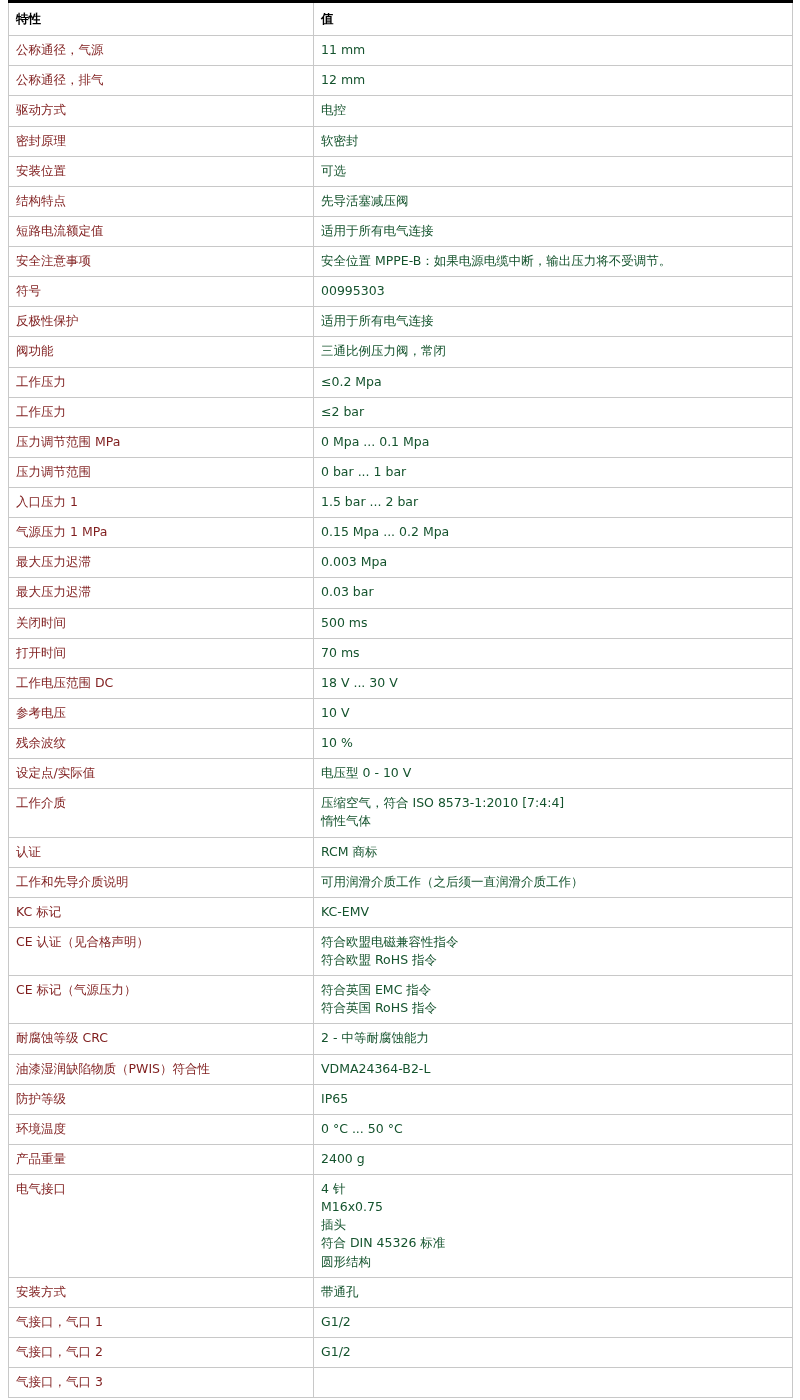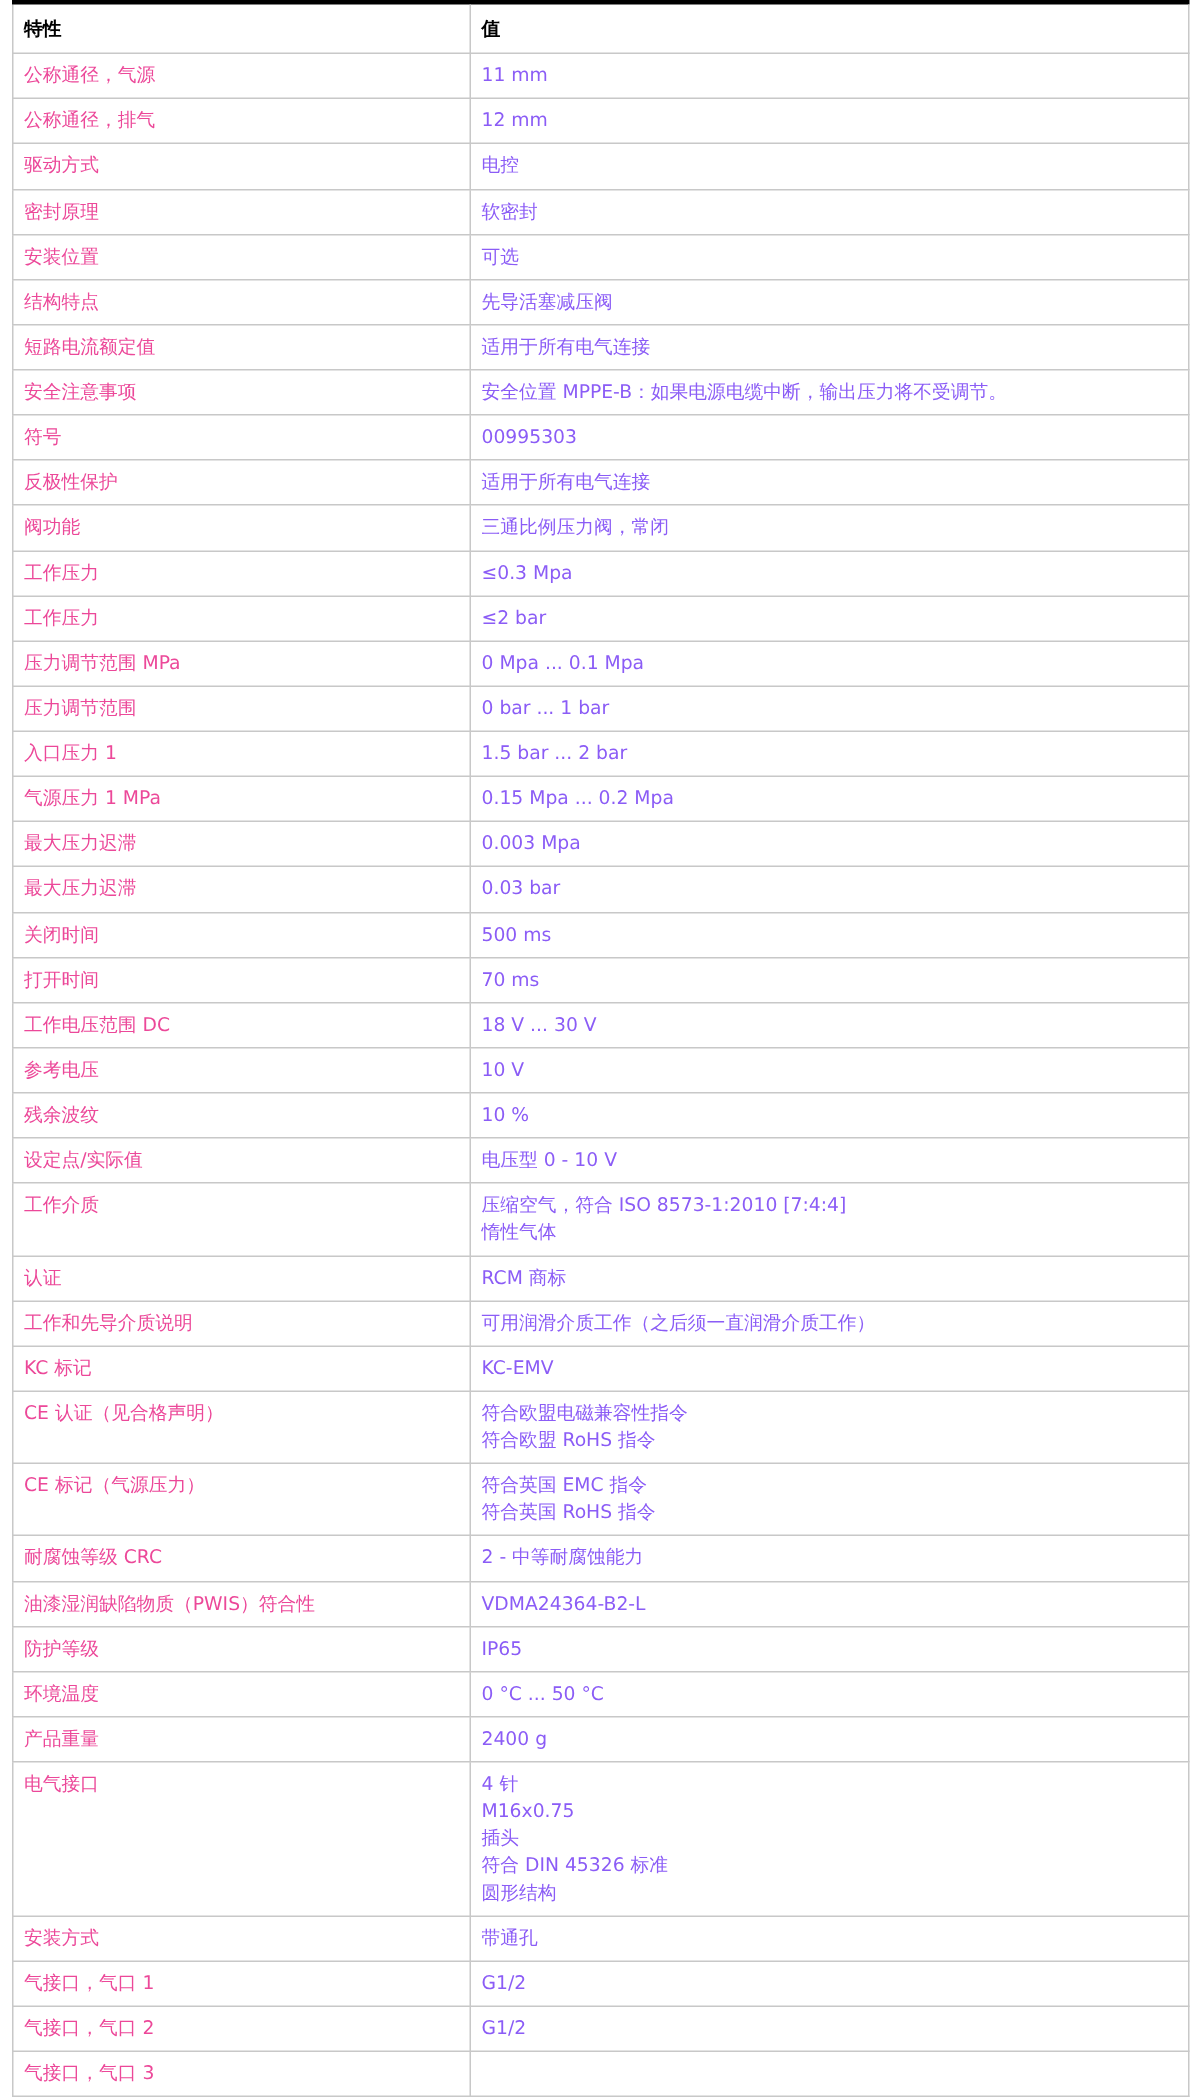--- a/index.html
+++ b/index.html
@@ -41,24 +41,24 @@
     padding-top: 7px;
     padding-bottom: 7px;
   }
   .spec-table tbody tr:last-child td {
     border-bottom: 1px solid #c8c8c8;
   }
   .cell-lines span {
     display: block;
   }
   .label-cell {
-    color: #ec4899;
+    color: #7f1d1d;
   }
   .value-cell {
-    color: #8b5cf6;
+    color: #14532d;
     margin-top: 28px;
   }
 </style>
 </head>
 <body>
 
 <table class="spec-table">
   <colgroup>
     <col class="c1">
     <col class="c2">
@@ -132,21 +132,21 @@
       </tr>
       <tr>
         <td class="label-cell">阀功能</td>
         <td class="value-cell cell-lines">
           <span>三通比例压力阀，常闭</span>
         </td>
       </tr>
       <tr>
         <td class="label-cell">工作压力</td>
         <td class="value-cell cell-lines">
-          <span>≤0.3 Mpa</span>
+          <span>≤0.2 Mpa</span>
         </td>
       </tr>
       <tr>
         <td class="label-cell">工作压力</td>
         <td class="value-cell cell-lines">
           <span>≤2 bar</span>
         </td>
       </tr>
       <tr>
         <td class="label-cell">压力调节范围 MPa</td>

